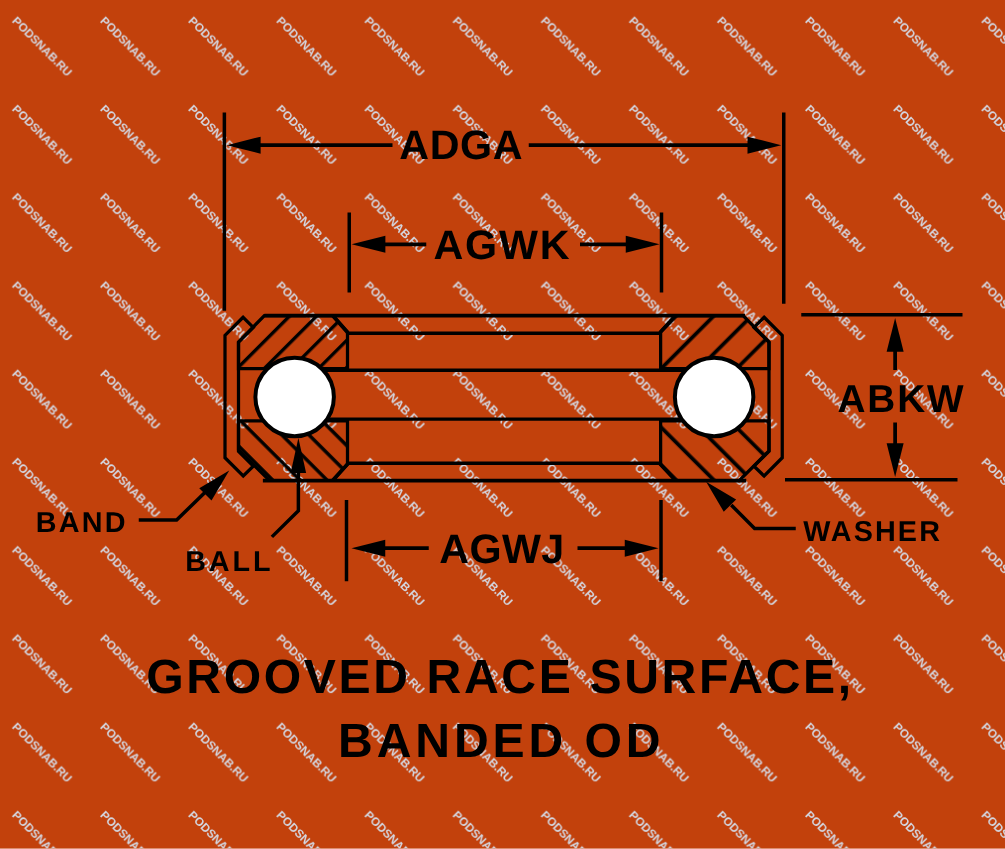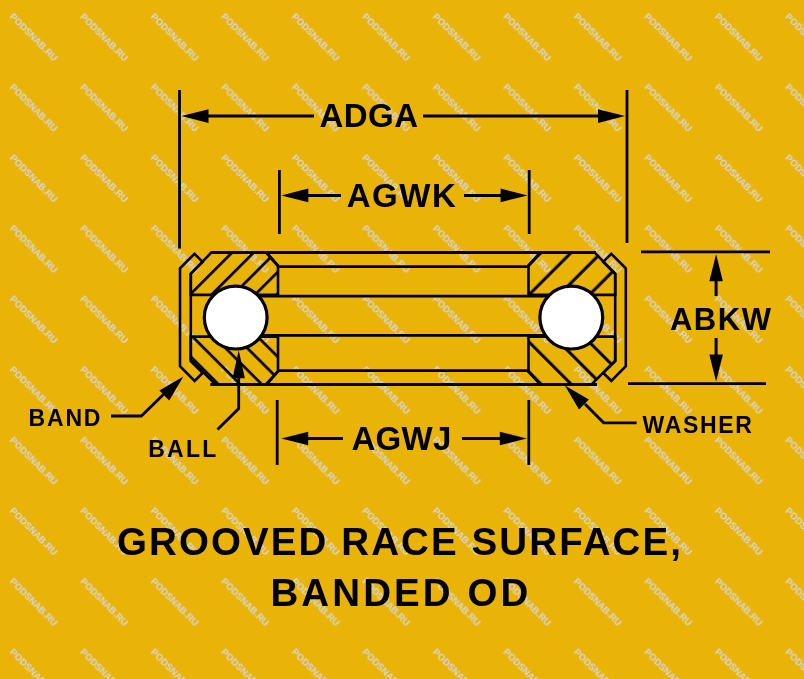--- a/index.html
+++ b/index.html
@@ -1,16 +1,16 @@
 <!DOCTYPE html>
 <html><head>
 <meta charset="utf-8">
 <style>
   html,body{margin:0;padding:0;background:#fff;}
-  #page{position:relative;width:804px;height:679px;overflow:hidden;background:#eab308;}
+  #page{position:relative;width:804px;height:679px;overflow:hidden;background:#c2410c;}
   svg{display:block;}
   text{font-family:"Liberation Sans",sans-serif;font-weight:bold;}
 </style>
 </head>
 <body>
 <div id="page">
 <svg width="804" height="679" viewBox="0 0 804 679">
   <defs>
     <pattern id="wm" width="70.5" height="70.6" patternUnits="userSpaceOnUse">
       <text transform="translate(9.2,17.2) rotate(45)" font-size="9.4" style="fill:#d4d8e2" font-family="Liberation Sans,sans-serif" font-weight="bold">PODSNAB.RU</text>

